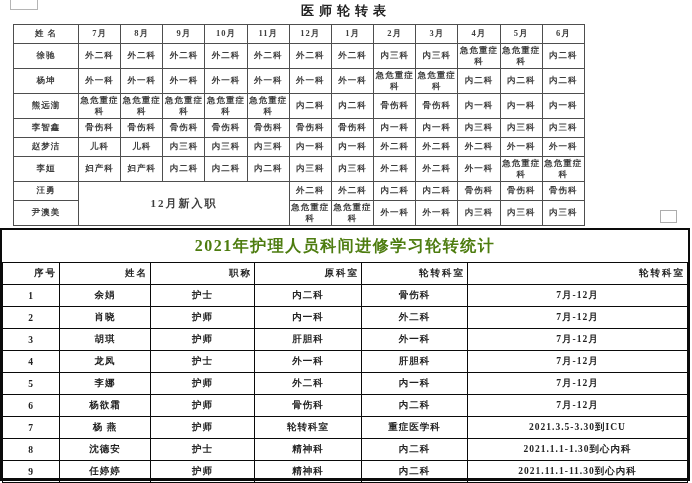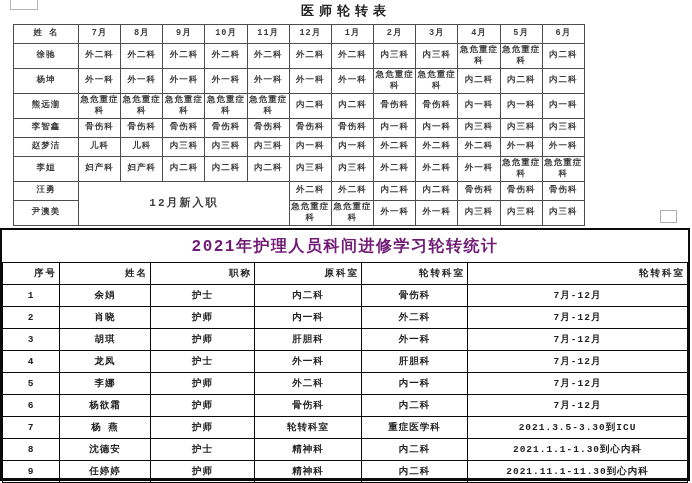--- a/index.html
+++ b/index.html
@@ -1,20 +1,20 @@
 <!DOCTYPE html>
 <html><head>
 <meta charset="utf-8">
 <style>
   html,body{margin:0;padding:0;background:#e9e9e9;}
   .page{
     position:relative;
     width:692px;height:483px;
     background:#ffffff;
-    font-family:Liberation Mono, monospace;
+    font-family:Liberation Serif, serif;
     color:#2f2f2f;
     overflow:hidden;
   }
   
   .doctor-title{
     position:absolute;top:2px;left:0;right:0;
     text-align:center;
     font-size:13px;font-weight:bold;letter-spacing:5px;color:#222;
   }
   .tl-handle{
@@ -40,21 +40,21 @@
   table.doctor tr.tall{height:25px;margin-top:48px;}
   table.doctor td.merged{font-size:11px;letter-spacing:2px;}
   
   .nurse-box{
     position:absolute;left:0;top:228px;width:690px;height:253px;
     border:2px solid #0a0a0a;border-bottom-width:3px;
     box-sizing:border-box;background:#fff;
   }
   .nurse-title{
     text-align:center;font-size:16px;font-weight:bold;
-    letter-spacing:1.5px;color:#701a75;
+    letter-spacing:1.5px;color:#4d7c0f;
     padding:6px 0 5px;
   }
   table.nurse{
     width:100%;border-collapse:collapse;table-layout:fixed;
   }
   table.nurse th,table.nurse td{
     border:1px solid #0a0a0a;
     font-size:9.5px;font-weight:bold;color:#222;
     text-align:center;vertical-align:middle;
     letter-spacing:1px;padding:0 2px;overflow:hidden;

